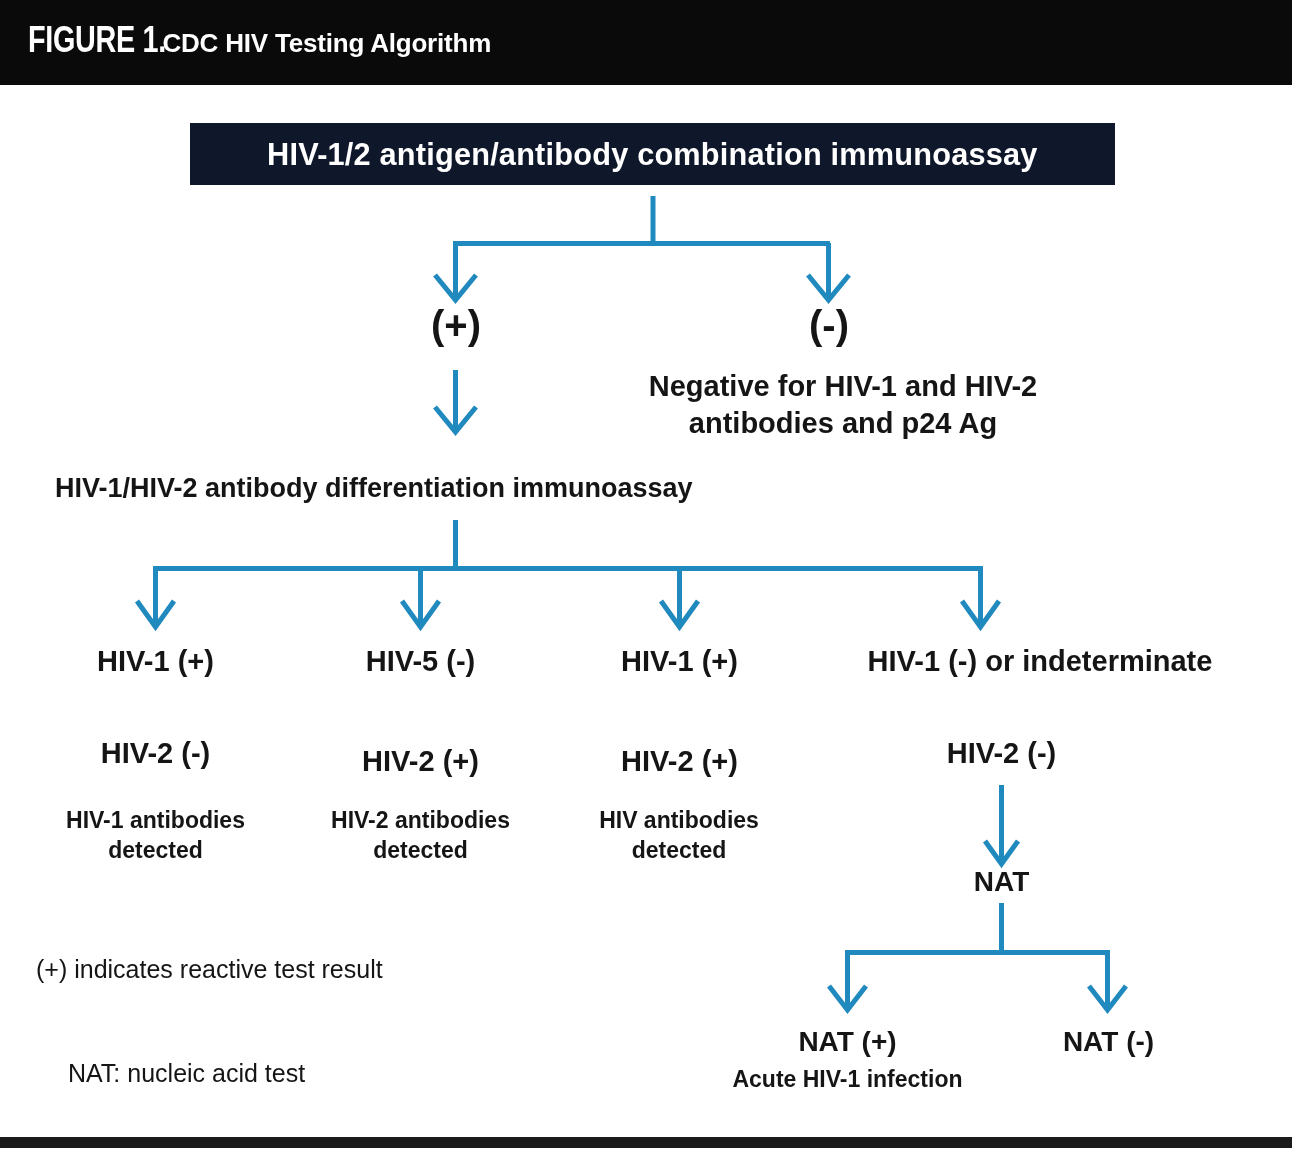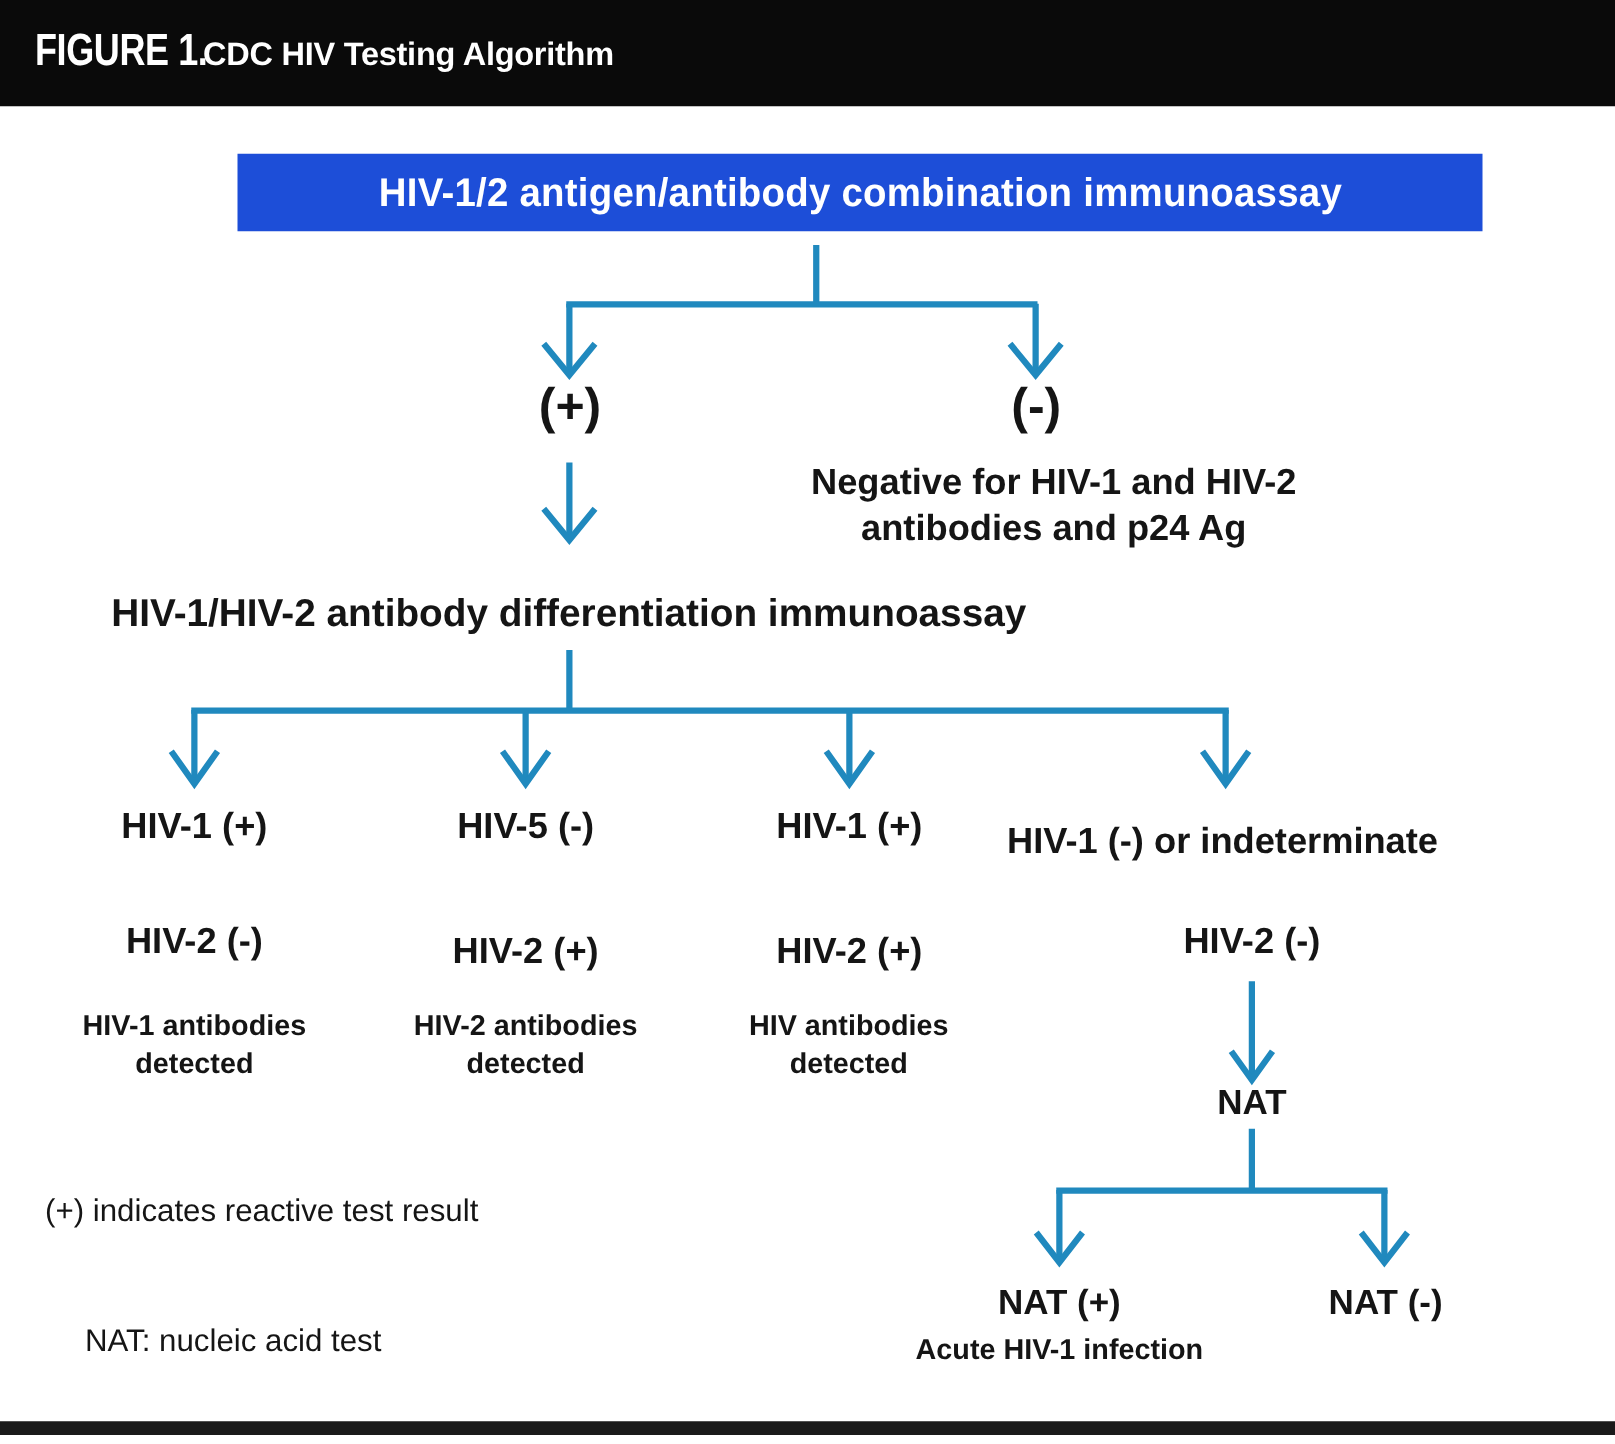--- a/index.html
+++ b/index.html
@@ -78,23 +78,23 @@
     font-family: "Liberation Sans Narrow", "Liberation Sans", sans-serif;
     font-weight: 700;
     transform-origin: center top;
   }
 
   
   #assay-box {
     position: absolute;
     left: 190px;
     top: 123px;
-    width: 996px;
+    width: 925px;
     height: 62px;
-    background: #1d4ed8;
+    background: #0f172a;
     display: flex;
     align-items: center;
     justify-content: center;
   }
   #assay-box-label {
     color: #ffffff;
     font-family: "Liberation Sans Narrow", "Liberation Sans", sans-serif;
     font-weight: 700;
     font-size: 32px;
     letter-spacing: 0.2px;
@@ -186,38 +186,38 @@
     <span id="assay-box-label">HIV-1/2 antigen/antibody combination immunoassay</span>
   </div>
 
   <div class="node cond t-sign" style="left:406px; top:303px; width:100px;">(+)</div>
 
   <div class="node cond t-sign" style="left:779px; top:303px; width:100px;">(-)</div>
 
   <div class="node cond t-big" style="left:628px; top:368px; width:430px; line-height:1.28;">Negative for HIV-1 and HIV-2
 antibodies and p24 Ag</div>
 
-  <div class="node cond" style="left:55px; top:473px; width:800px; font-size:31px; text-align:center;">HIV-1/HIV-2 antibody differentiation immunoassay</div>
+  <div class="node cond" style="left:55px; top:473px; width:800px; font-size:27px; text-align:left;">HIV-1/HIV-2 antibody differentiation immunoassay</div>
 
   <div class="node cond t-big" style="left:48px; top:645px; width:215px;">HIV-1 (+)</div>
   <div class="node cond t-big" style="left:48px; top:737px; width:215px;">HIV-2 (-)</div>
   <div class="node cond t-small" style="left:43px; top:806px; width:225px; line-height:1.3;">HIV-1 antibodies
 detected</div>
 
   <div class="node cond t-big" style="left:313px; top:645px; width:215px;">HIV-5 (-)</div>
   <div class="node cond t-big" style="left:313px; top:745px; width:215px;">HIV-2 (+)</div>
   <div class="node cond t-small" style="left:303px; top:806px; width:235px; line-height:1.3;">HIV-2 antibodies
 detected</div>
 
   <div class="node cond t-big" style="left:572px; top:645px; width:215px;">HIV-1 (+)</div>
   <div class="node cond t-big" style="left:572px; top:745px; width:215px;">HIV-2 (+)</div>
   <div class="node cond t-small" style="left:565px; top:806px; width:228px; line-height:1.3;">HIV antibodies
 detected</div>
 
-  <div class="node cond t-big" style="left:778px; top:645px; width:400px;margin-top:12px;">HIV-1 (-) or indeterminate</div>
+  <div class="node cond t-big" style="left:840px; top:645px; width:400px;">HIV-1 (-) or indeterminate</div>
   <div class="node cond t-big" style="left:894px; top:737px; width:215px;">HIV-2 (-)</div>
 
   <div class="node cond t-nat" style="left:924px; top:866px; width:155px;">NAT</div>
 
   <div class="node cond t-nat" style="left:760px; top:1026px; width:175px;">NAT (+)</div>
   <div class="node cond t-small" style="left:710px; top:1066px; width:275px;">Acute HIV-1 infection</div>
 
   <div class="node cond t-nat" style="left:1021px; top:1026px; width:175px;">NAT (-)</div>
 
   <div class="legend" style="left:36px; top:955px;">(+) indicates reactive test result</div>

